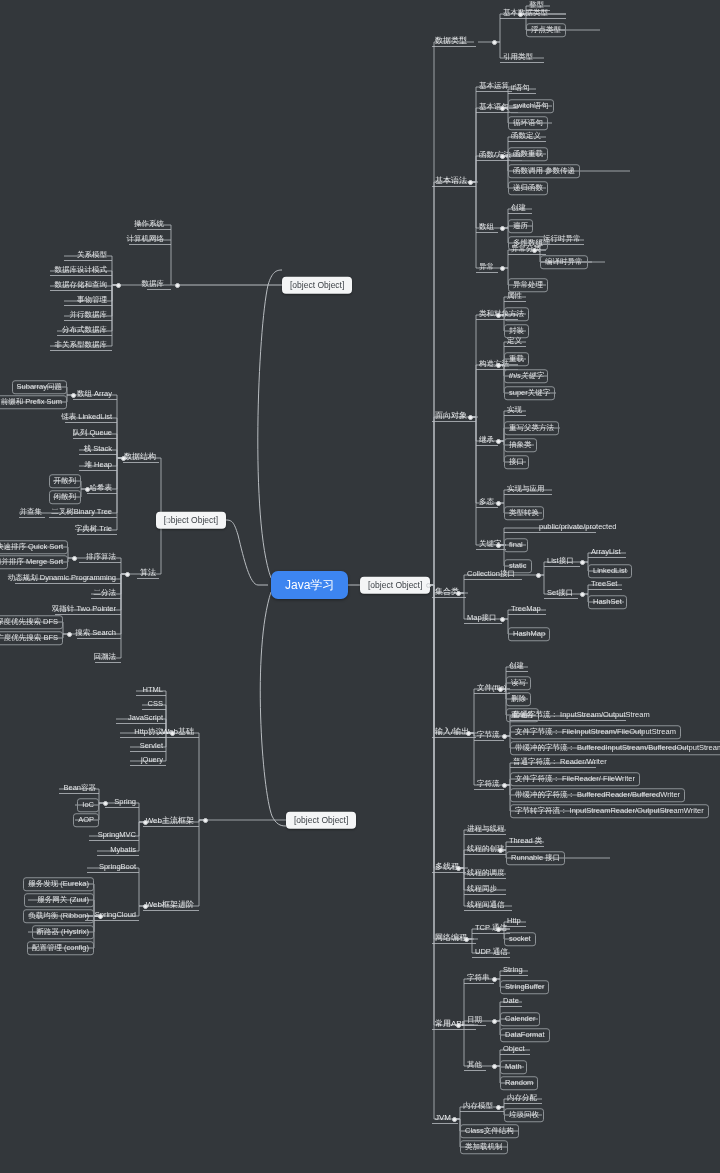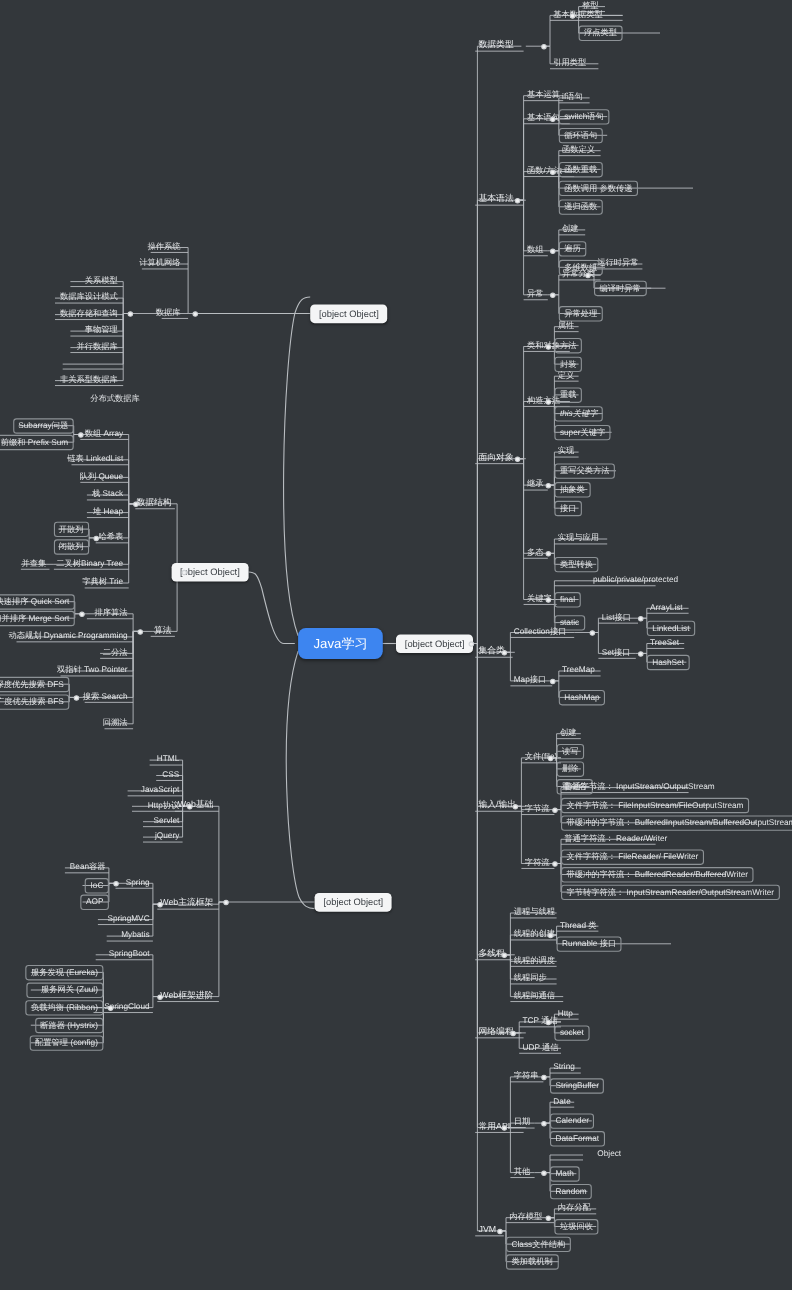--- a/index.html
+++ b/index.html
@@ -406,21 +406,21 @@
     <div class="dot" style="left: 177px; top: 285px;"></div>
     <div class="node n-leaf" style="top: 225px; right: 553px;">操作系统</div>
     <div class="node n-leaf" style="top: 240px; right: 553px;">计算机网络</div>
     <div class="node n-leaf" style="top: 285px; right: 553px;">数据库</div>
     <div class="dot" style="left: 118px; top: 285px;"></div>
     <div class="node n-leaf" style="top: 256px; right: 610px;">关系模型</div>
     <div class="node n-leaf" style="top: 271px; right: 610px;">数据库设计模式</div>
     <div class="node n-leaf" style="top: 286px; right: 610px;">数据存储和查询</div>
     <div class="node n-leaf" style="top: 301px; right: 610px;">事物管理</div>
     <div class="node n-leaf" style="top: 316px; right: 610px;">并行数据库</div>
-    <div class="node n-leaf" style="top: 331px; right: 590px; margin-top: 32px;">分布式数据库</div>
+    <div class="node n-leaf" style="top: 331px; right: 610px;">分布式数据库</div>
     <div class="node n-leaf" style="top: 346px; right: 610px;">非关系型数据库</div>
     <div class="node n-pill" style="top: 520px; right: 494px;">[object Object]</div>
     <div class="dot" style="left: 167px; top: 520px;"></div>
     <div class="node n-mid" style="top: 458px; right: 561px;">数据结构</div>
     <div class="node n-mid" style="top: 574px; right: 561px;">算法</div>
     <div class="dot" style="left: 123px; top: 458px;"></div>
     <div class="node n-leaf" style="top: 395px; right: 605px;">数组 Array</div>
     <div class="node n-leaf" style="top: 418px; right: 605px;">链表 LinkedList</div>
     <div class="node n-leaf" style="top: 434px; right: 605px;">队列 Queue</div>
     <div class="node n-leaf" style="top: 450px; right: 605px;">栈 Stack</div>
@@ -597,21 +597,21 @@
     <div class="node n-leaf" style="top: 1021px; left: 464px;">日期</div>
     <div class="node n-leaf" style="top: 1066px; left: 464px;">其他</div>
     <div class="dot" style="left: 494px; top: 979px;"></div>
     <div class="node n-leaf" style="top: 971px; left: 500px;">String</div>
     <div class="node n-box" style="top: 987px; left: 500px;">StringBuffer</div>
     <div class="dot" style="left: 494px; top: 1021px;"></div>
     <div class="node n-leaf" style="top: 1002px; left: 500px;">Date</div>
     <div class="node n-box" style="top: 1019px; left: 500px;">Calender</div>
     <div class="node n-box" style="top: 1035px; left: 500px;">DataFormat</div>
     <div class="dot" style="left: 494px; top: 1066px;"></div>
-    <div class="node n-leaf" style="top: 1050px; left: 500px; margin-left: 40px;">Object</div>
+    <div class="node n-leaf" style="top: 1050px; left: 500px;">Object</div>
     <div class="node n-box" style="top: 1067px; left: 500px;">Math</div>
     <div class="node n-box" style="top: 1083px; left: 500px;">Random</div>
     <div class="dot" style="left: 454px; top: 1119px;"></div>
     <div class="node n-leaf" style="top: 1107px; left: 460px;">内存模型</div>
     <div class="node n-box" style="top: 1131px; left: 460px;">Class文件结构</div>
     <div class="node n-box" style="top: 1147px; left: 460px;">类加载机制</div>
     <div class="dot" style="left: 498px; top: 1107px;"></div>
     <div class="node n-leaf" style="top: 1099px; left: 504px;">内存分配</div>
     <div class="node n-box" style="top: 1115px; left: 504px;">垃圾回收</div>
   </div>

